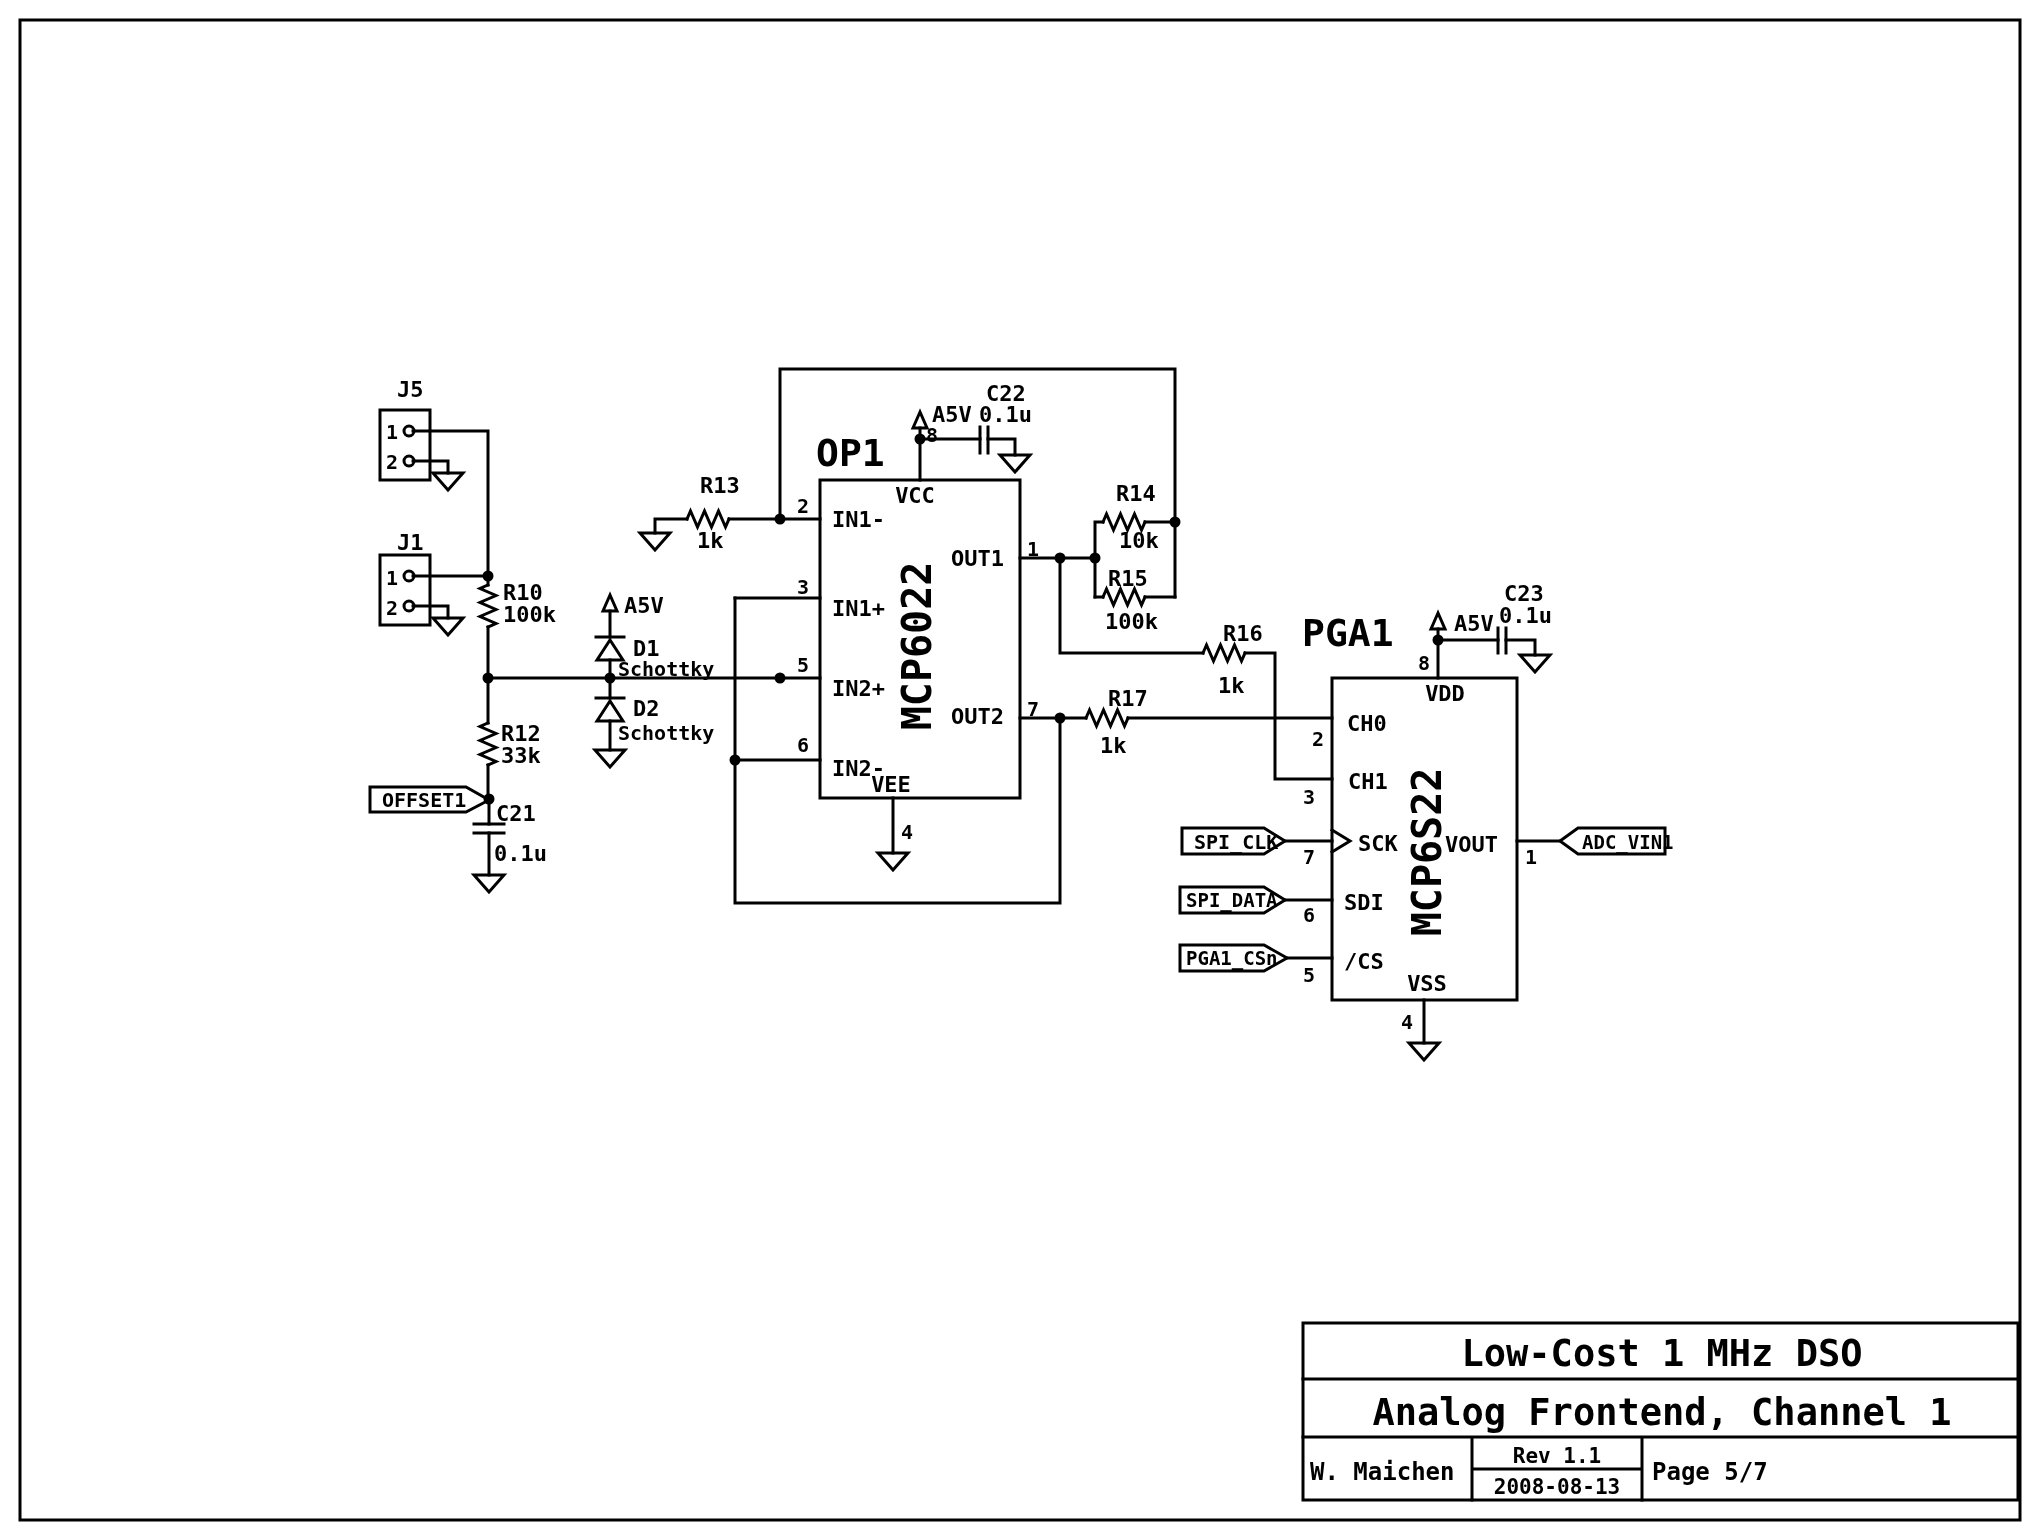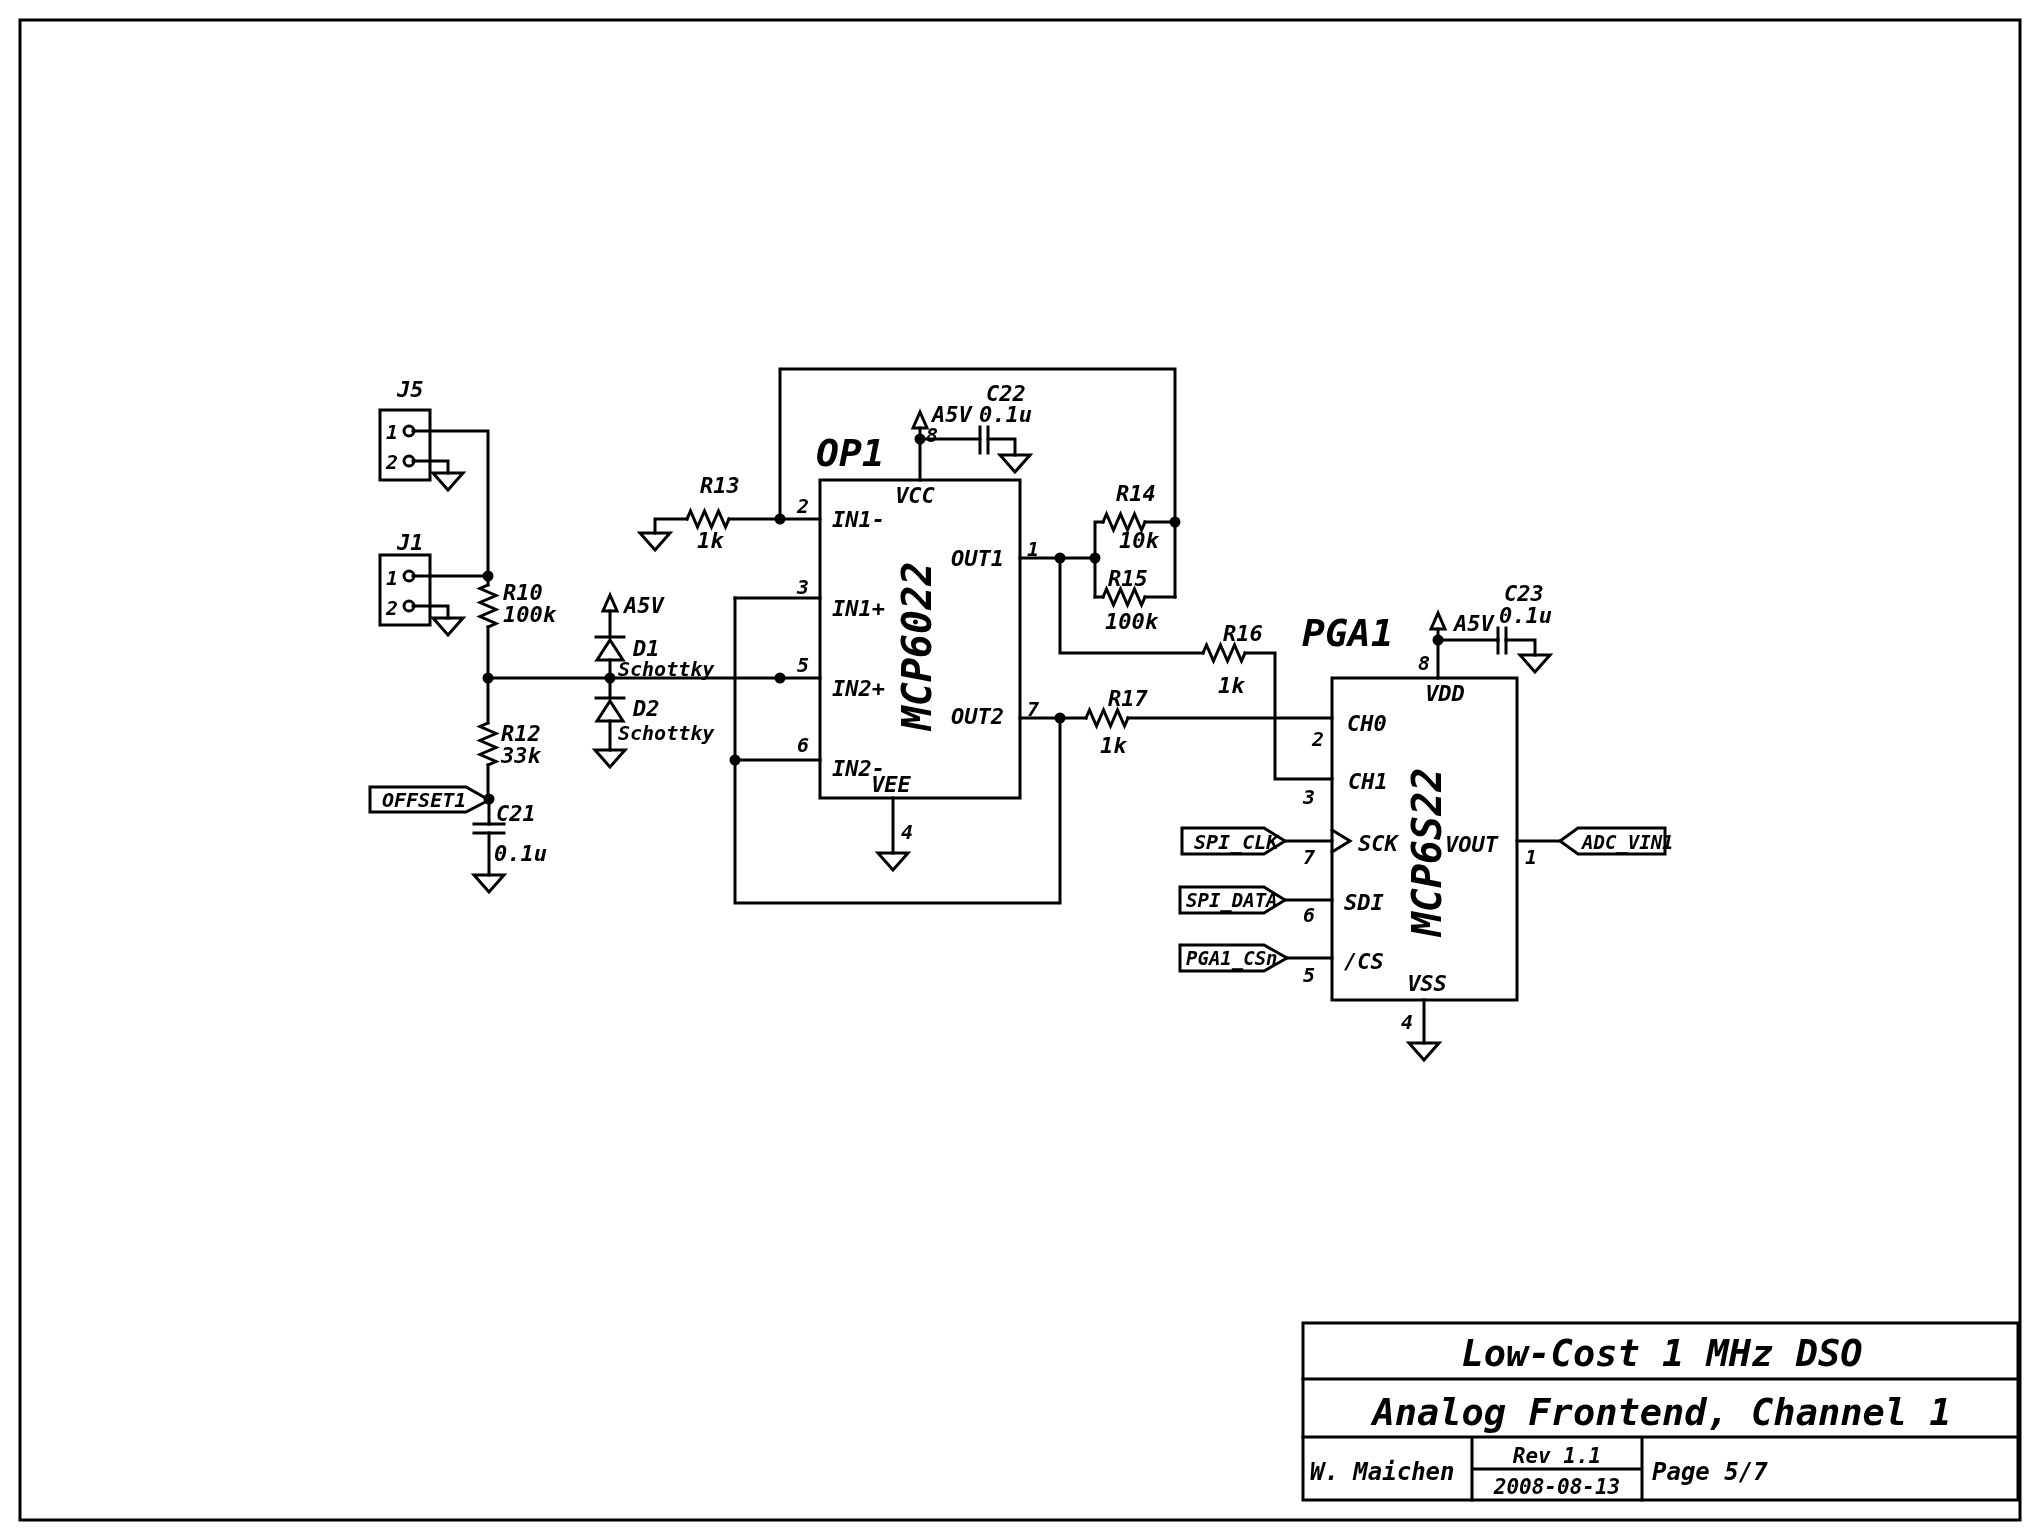--- a/index.html
+++ b/index.html
@@ -1,16 +1,16 @@
 <!DOCTYPE html>
 <html><head>
 <meta charset="utf-8">
 <style>
   html,body{margin:0;padding:0;background:#ffffff;}
-  .page{width:2040px;height:1540px;position:relative;background:#ffffff;font-style:italic;}
+  .page{width:2040px;height:1540px;position:relative;background:#ffffff;}
   svg text{font-family:"DejaVu Sans Mono", monospace;font-weight:bold;fill:#000;stroke:none;}
   svg .sym{stroke:#000;stroke-width:3;fill:none;stroke-linecap:square;}
   svg .dot{fill:#000;stroke:none;}
   .f19{font-size:19px}.f20{font-size:20px}.f21{font-size:21px}.f22{font-size:22px}
   .f24{font-size:24px}.f38{font-size:38px}.f40{font-size:40px}.f37{font-size:37px}
 </style>
 </head>
 <body>
 
 <div class="page">

